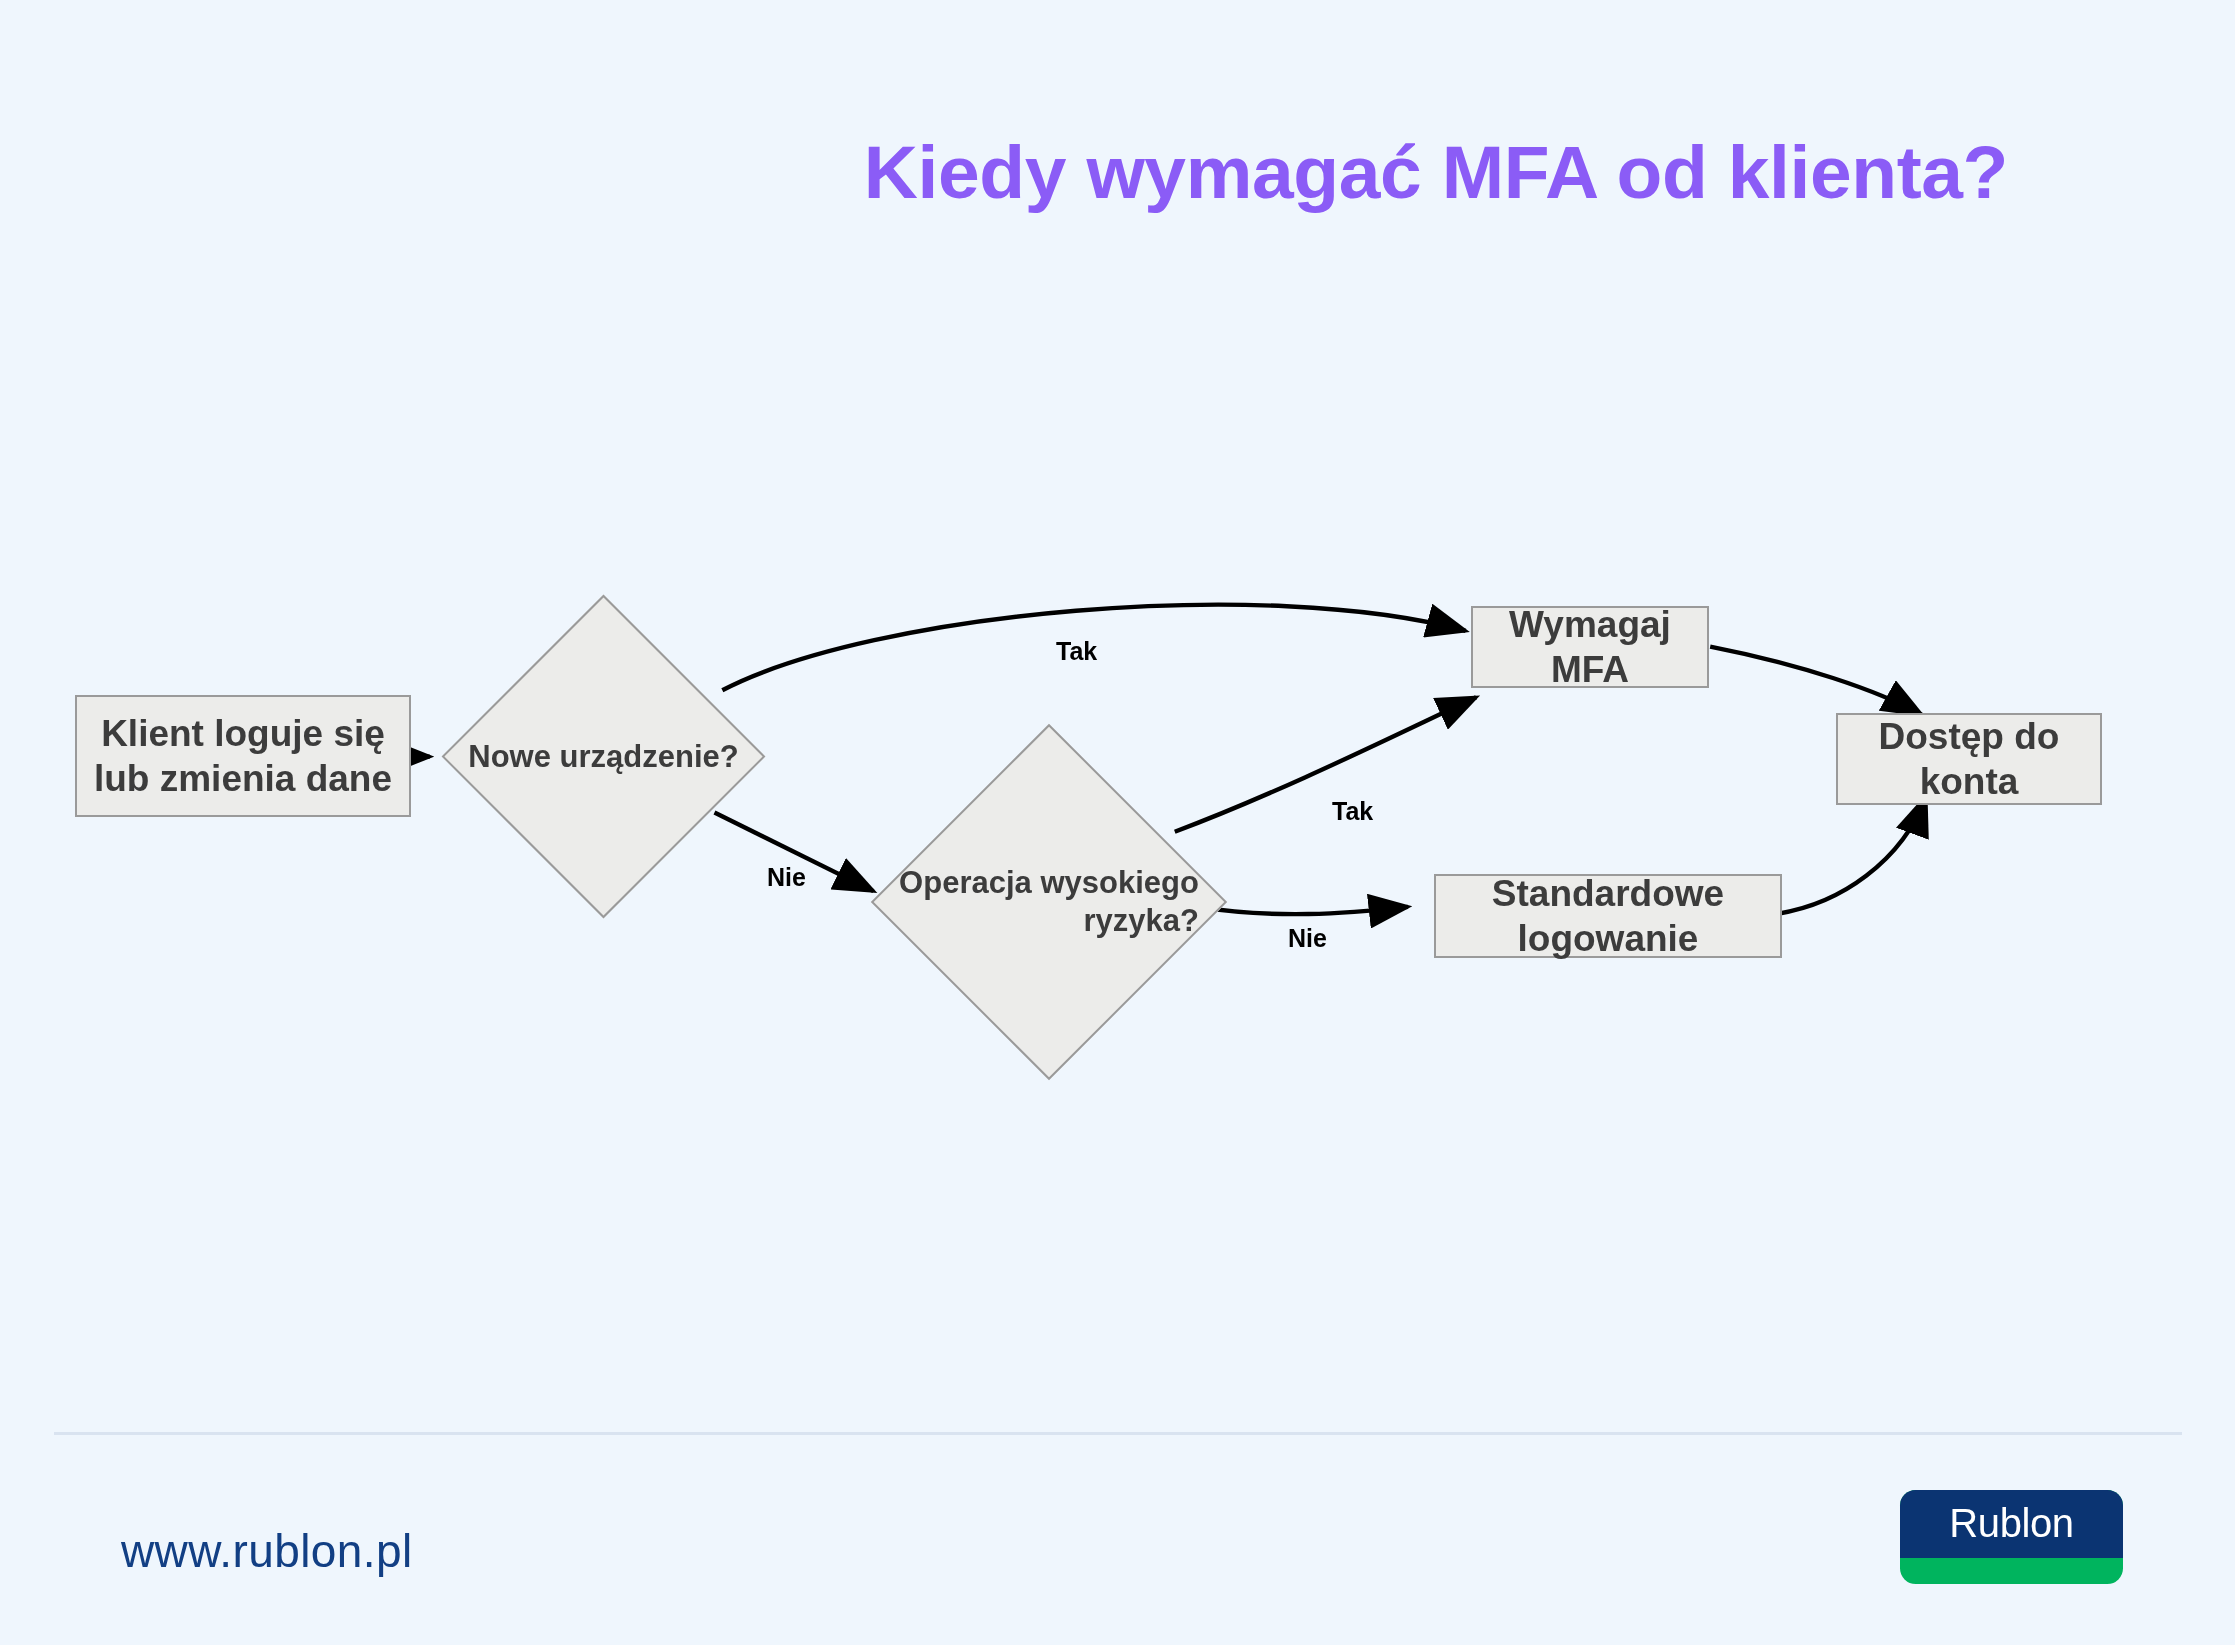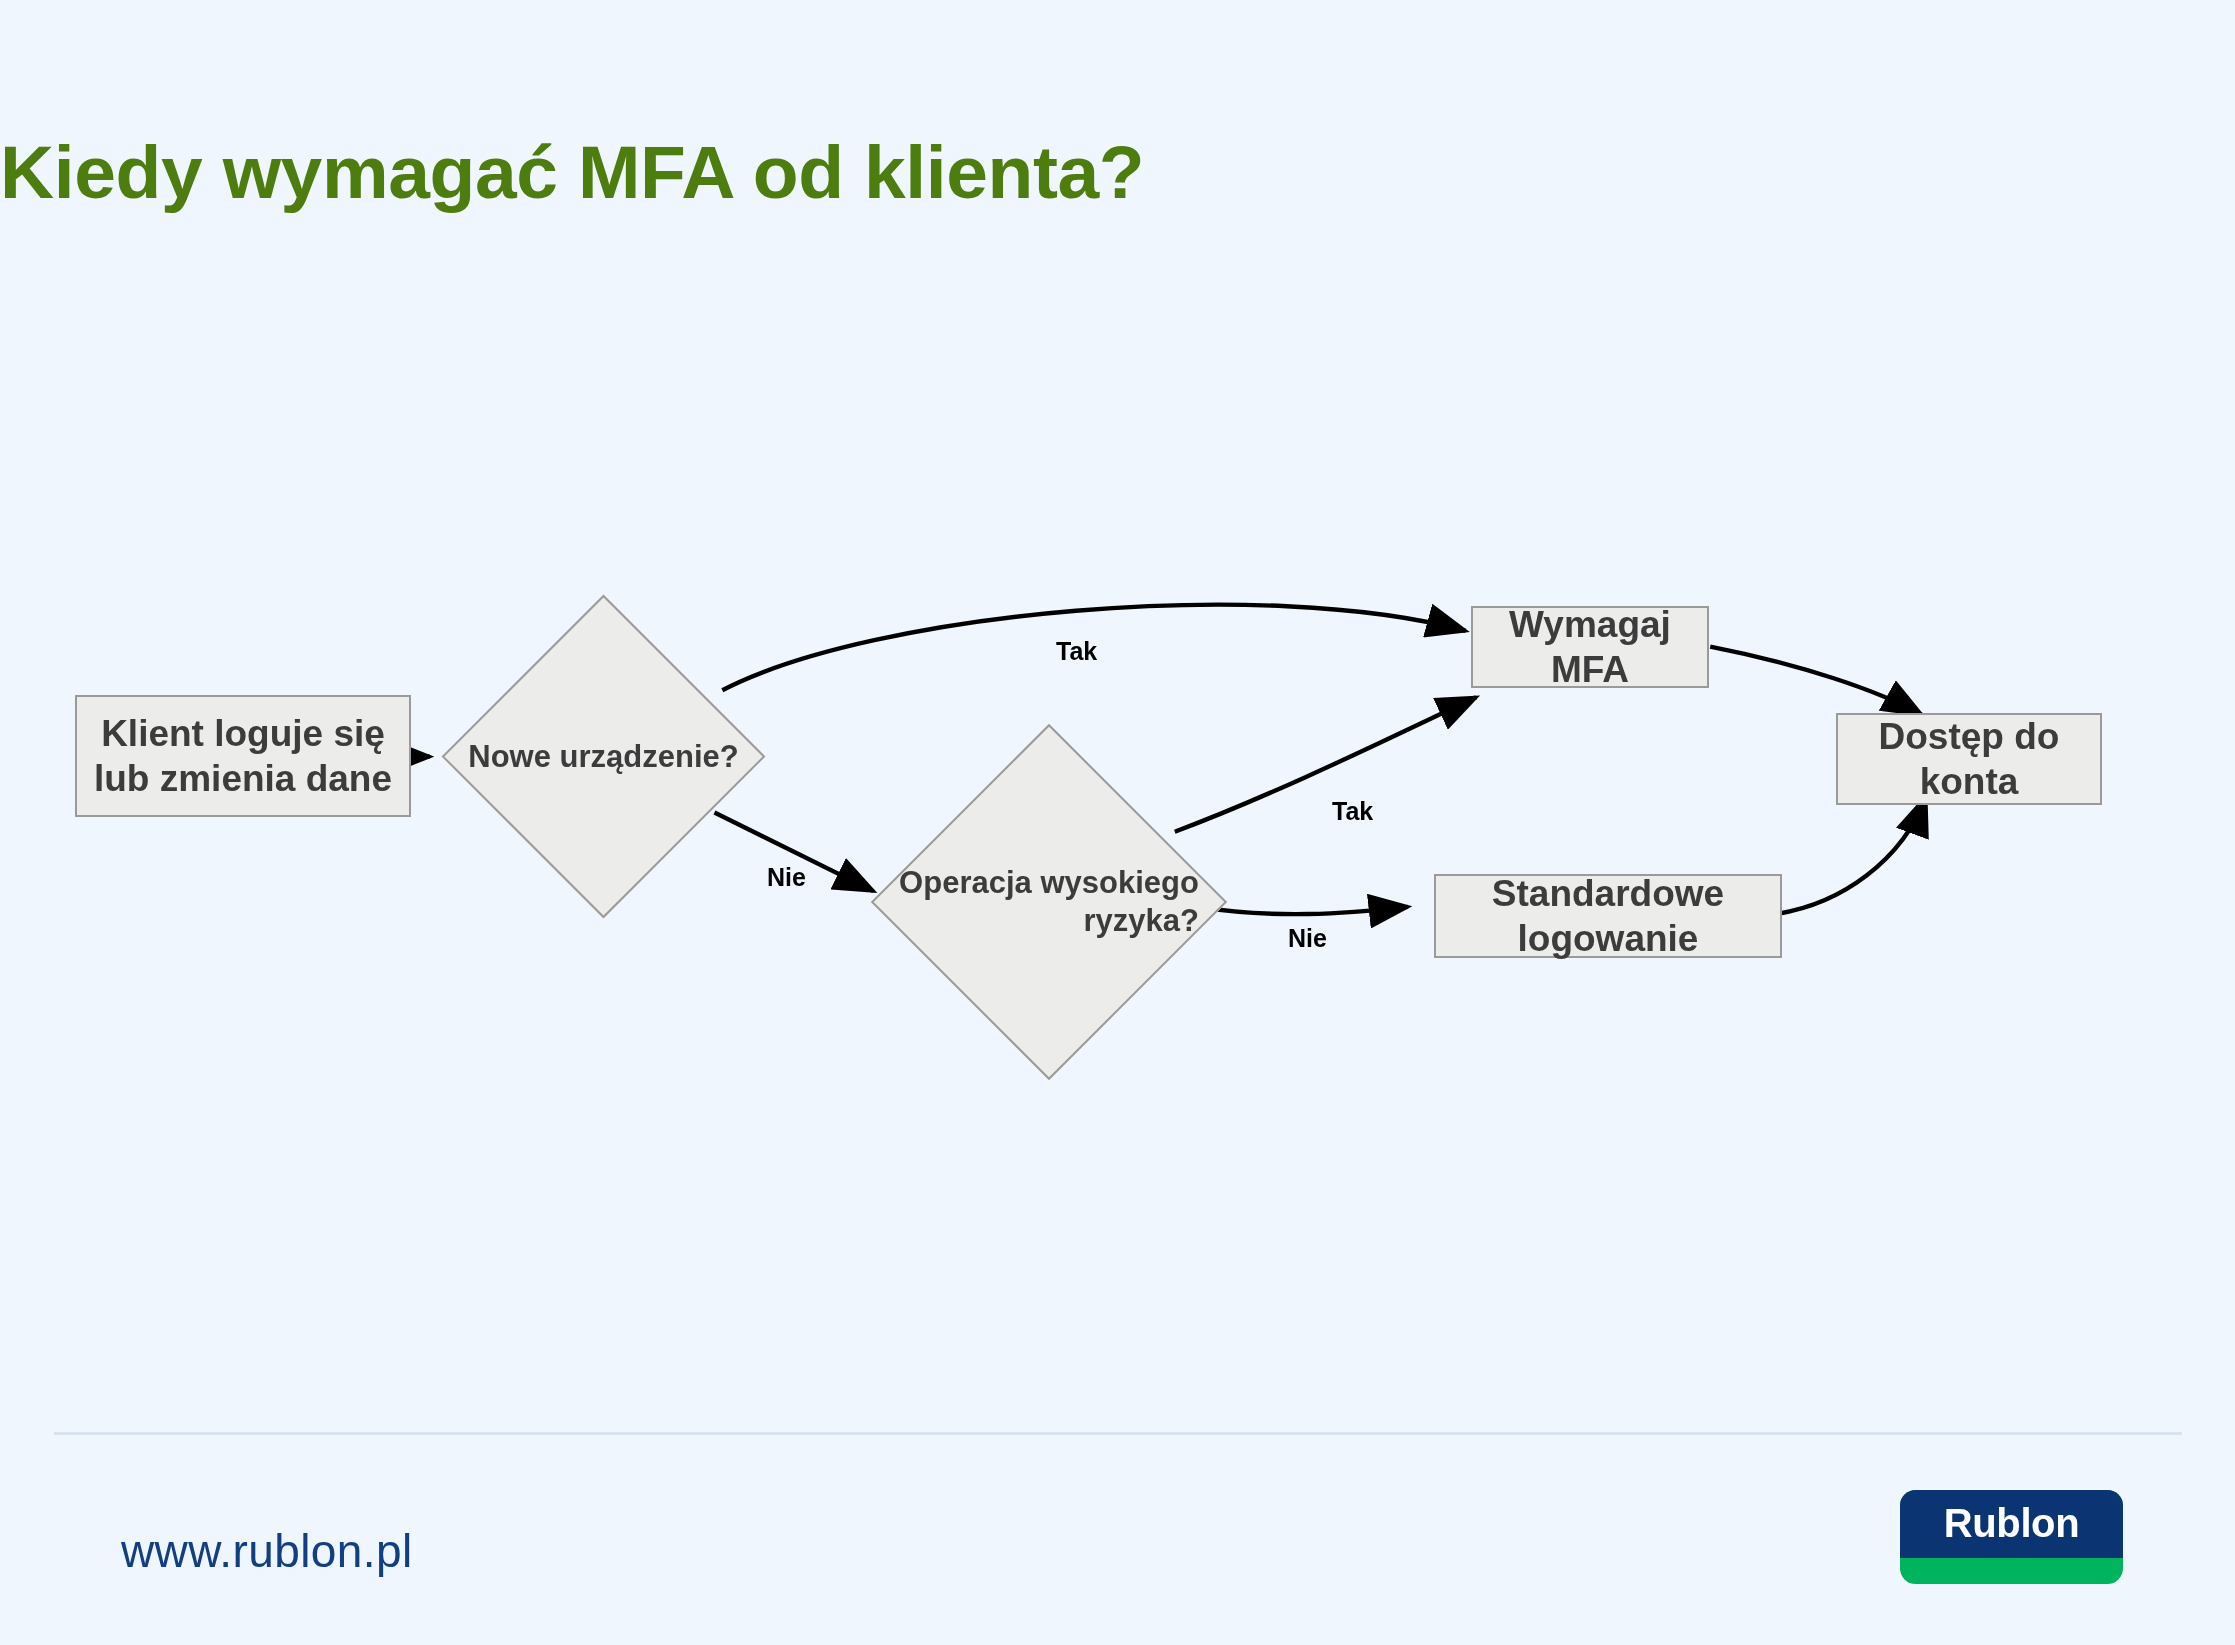--- a/index.html
+++ b/index.html
@@ -21,24 +21,24 @@
     width: 2236px;
     height: 1646px;
   }
 
   
   #title {
     position: absolute;
     left: 0;
     top: 131px;
     width: 2008px;
-    text-align: left;
+    text-align: right;
     font-size: 75px;
     font-weight: bold;
-    color: #4d7c0f;
+    color: #8b5cf6;
     letter-spacing: -0.4px;
     line-height: 1.1;
   }
 
   
   #flow {
     position: absolute;
     left: 0;
     top: 0;
     width: 2236px;
@@ -134,21 +134,21 @@
     width: 223px;
     height: 68px;
     background: #0b3472;
     display: flex;
     align-items: center;
     justify-content: center;
   }
   #logo-text {
     color: #ffffff;
     font-size: 40px;
-    font-weight: bold;
+    font-weight: normal;
     letter-spacing: -0.4px;
     line-height: 1;
     padding-bottom: 1.7px;
   }
 </style>
 </head>
 <body>
 
 <div id="slide">
 

